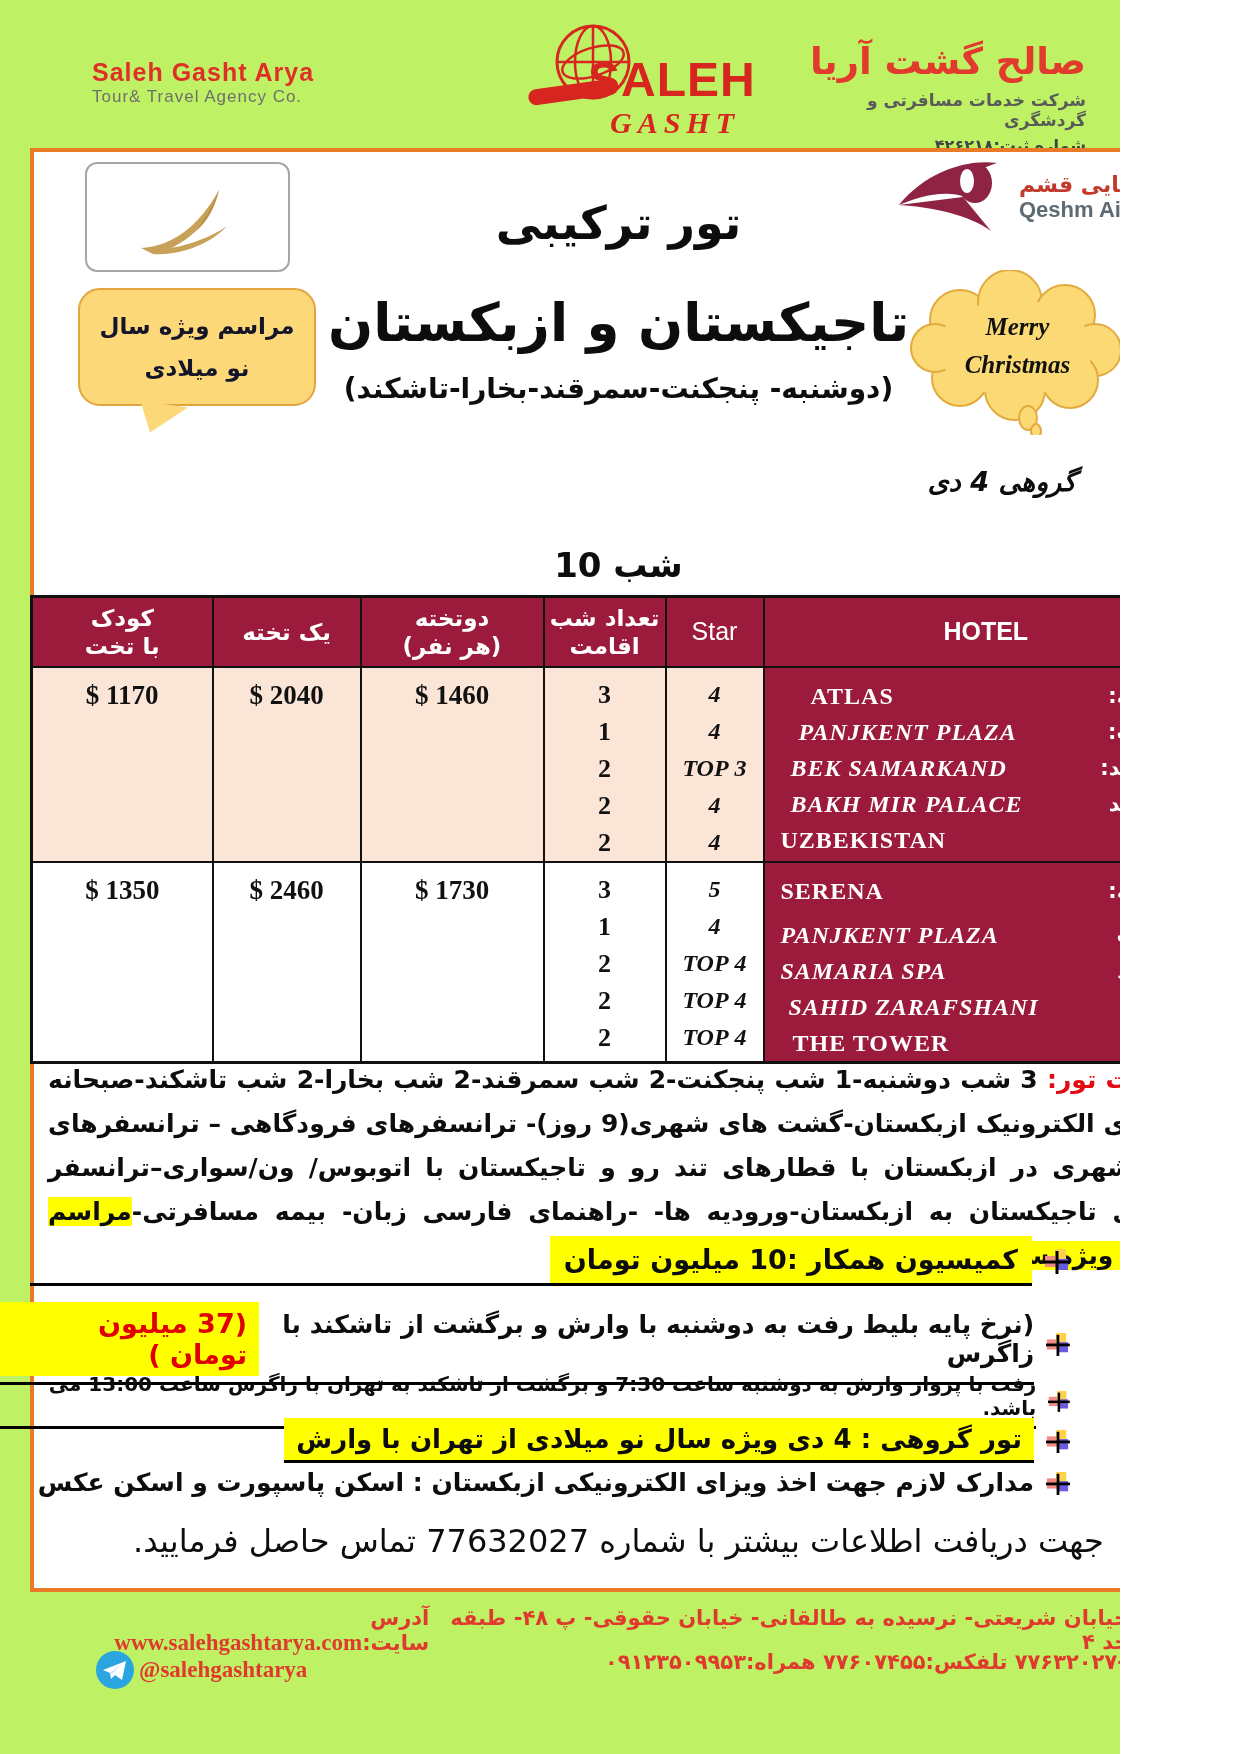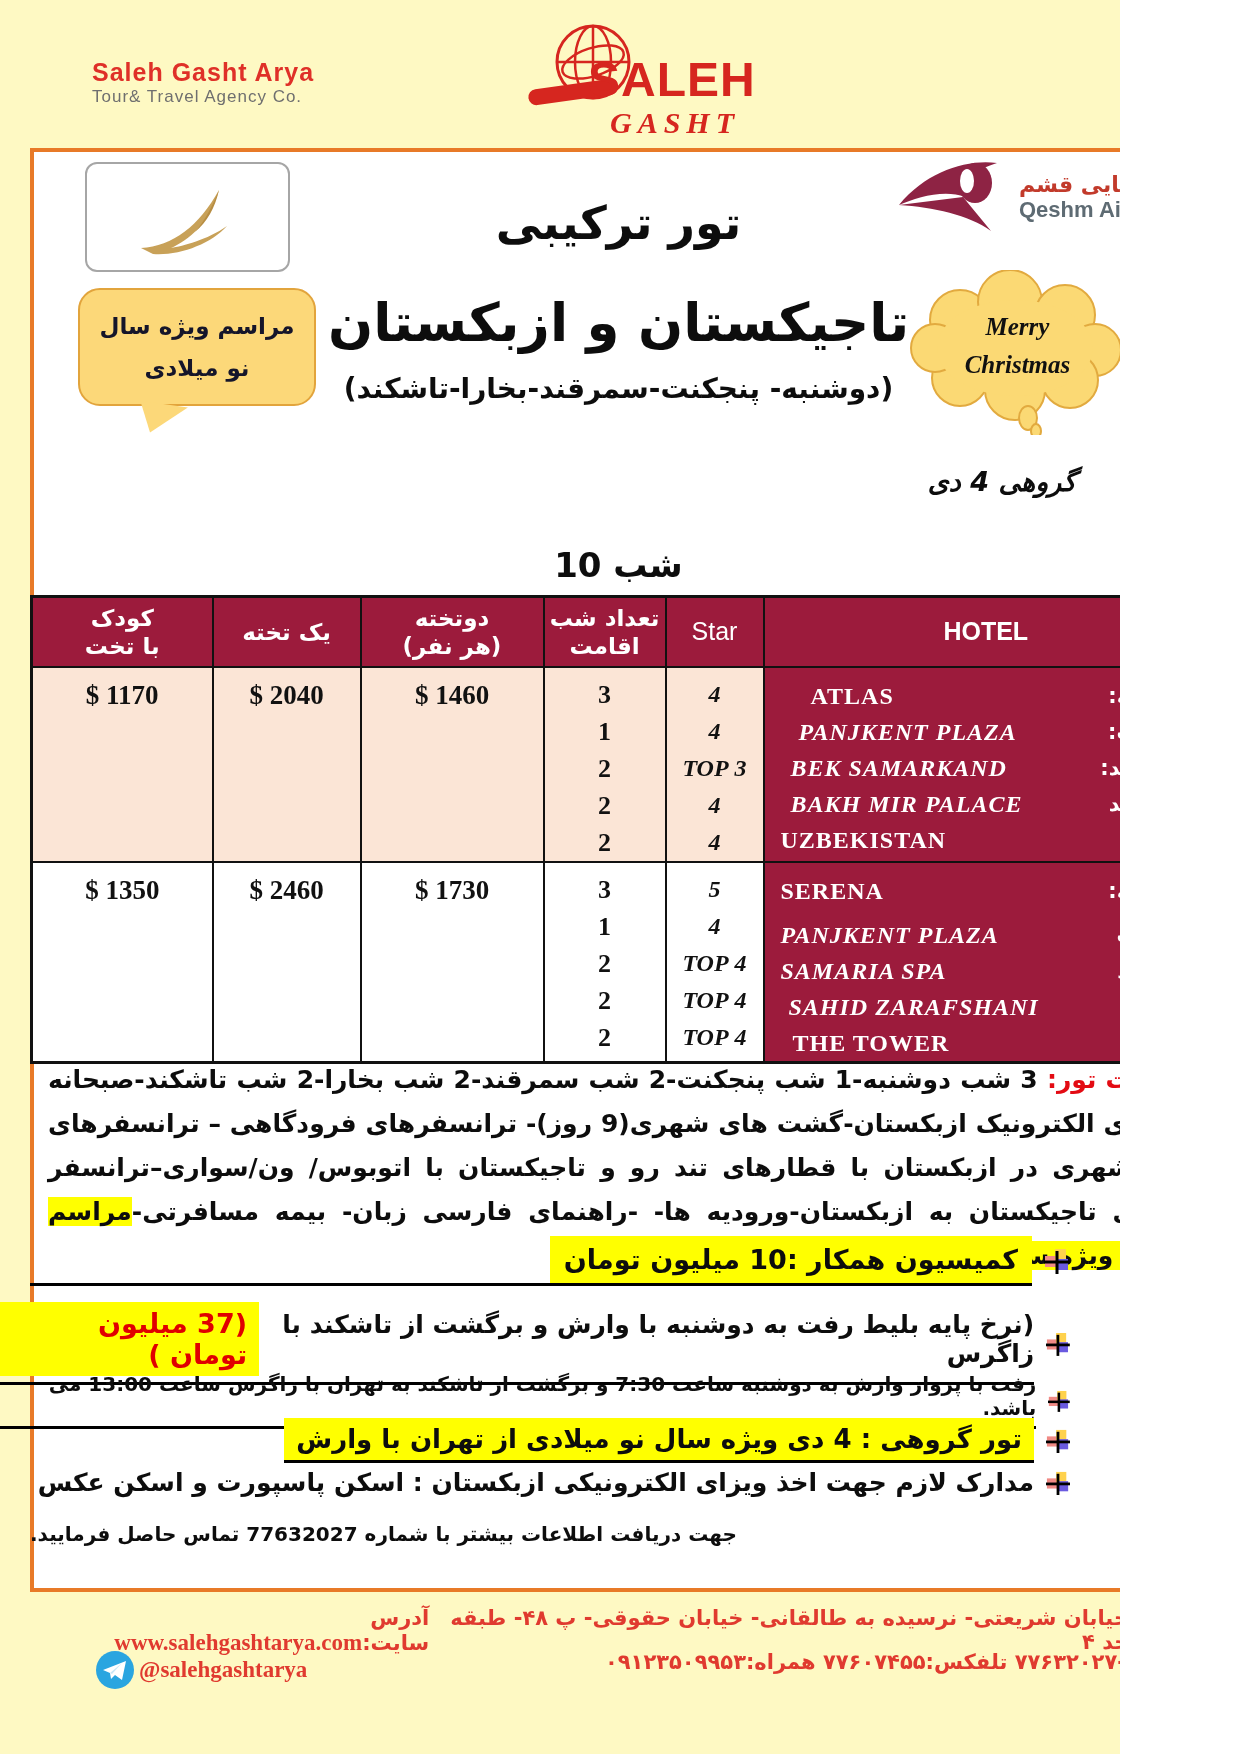--- a/index.html
+++ b/index.html
@@ -1,18 +1,18 @@
 <!DOCTYPE html>
 <html lang="fa"><head>
 <meta charset="utf-8">
 <style>
   * { margin:0; padding:0; box-sizing:border-box; }
   html,body { background:#ffffff; }
   body { font-family:"DejaVu Sans", sans-serif; width:1240px; }
-  .page { position:relative; width:1120px; height:1754px; background:#fef9c3; overflow:hidden; }
+  .page { position:relative; width:1120px; height:1754px; background:#bef264; overflow:hidden; }
 
   
   .hdr-left { position:absolute; left:92px; top:58px; width:300px; }
   .hdr-left .l1 { color:#df3028; font-weight:900; font-size:25px; letter-spacing:1px; font-family:"Liberation Sans",sans-serif; }
   .hdr-left .l2 { color:#6f6f6f; font-size:17px; letter-spacing:1px; font-family:"Liberation Sans",sans-serif; }
 
   .hdr-center { position:absolute; left:470px; top:22px; width:310px; height:120px; }
   .globe { position:absolute; left:78px; top:2px; }
   .saleh-word { position:absolute; left:118px; top:30px; color:#d6261f; font-weight:900; font-size:48px; letter-spacing:1px; font-family:"Liberation Sans",sans-serif; }
   .gasht-word { position:absolute; left:140px; top:84px; color:#d6261f; font-style:italic; font-weight:700; font-size:30px; letter-spacing:6px; font-family:"Liberation Serif",serif; }
@@ -86,21 +86,21 @@
   .note2 { right:50px; top:1302px; }
   .note2 .txt { font-size:25px; }
   .note2 .hl { background:#ffff00; color:#e00000; font-size:27px; font-weight:900; padding:6px 12px; }
   .note3 { right:50px; top:1372px; }
   .note3 .txt { font-size:20px;text-align:right; }
   .note4 { right:50px; top:1418px; }
   .note4 .hl { background:#ffff00; font-size:26px; font-weight:900; padding:6px 12px; color:#0d0d0d; }
   .note5 { right:50px; top:1468px; }
   .note5 .txt { font-size:25px; }
 
-  .contact-line { position:absolute; left:30px; top:1522px; width:1177px; text-align:left; direction:rtl; font-size:20px; font-weight:700; color:#0d0d0d; }
+  .contact-line { position:absolute; left:30px; top:1522px; width:1177px; text-align:center; direction:rtl; font-size:32px; font-weight:400; color:#0d0d0d; }
 
   
   .footer-row { position:absolute; left:0; width:1240px; display:flex; justify-content:space-between; direction:rtl; padding:0 35px 0 95px; color:#e03a2f; }
   .footer-row1 { top:1606px; }
   .footer-row2 { top:1650px; }
   .addr { font-size:21px; font-weight:700; direction:rtl; }
   .site { font-size:21px; font-weight:700; direction:rtl; }
   .site .url { font-family:"Liberation Serif",serif; font-weight:900; font-size:23px; direction:ltr; unicode-bidi:embed; }
   .phones { font-size:21px; font-weight:700; direction:rtl; }
   .tg { display:flex; align-items:center; gap:4px; direction:ltr; }
@@ -122,20 +122,25 @@
       <ellipse cx="45" cy="38" rx="18" ry="36" fill="none" stroke="#d6261f" stroke-width="2.5"></ellipse>
       <ellipse cx="45" cy="38" rx="32" ry="14" fill="none" stroke="#d6261f" stroke-width="2.5" transform="rotate(-18 45 38)"></ellipse>
       <line x1="9" y1="38" x2="81" y2="38" stroke="#d6261f" stroke-width="2.5"></line>
       <line x1="45" y1="2" x2="45" y2="74" stroke="#d6261f" stroke-width="2.5"></line>
     </svg>
     <div class="saleh-swoosh"></div>
     <div class="saleh-word">SALEH</div>
     <div class="gasht-word">GASHT</div>
   </div>
 
+  <div class="hdr-right">
+    <div class="r1">صالح گشت آریا</div>
+    <div class="r2">شرکت خدمات مسافرتی و گردشگری</div>
+    <div class="r3">شماره ثبت:۴۲۶۲۱۸</div>
+  </div>
 
   <div class="main-box"></div>
 
   <div class="bird-box">
     <svg width="130" height="86" viewBox="0 0 130 86">
       <path d="M18 74 C50 72 76 52 96 16 C86 50 66 66 48 74 C60 72 84 66 104 52 C88 70 56 82 30 80 Z" fill="#c8a158"></path>
       <path d="M96 16 C92 34 84 48 72 58 C84 44 90 30 96 16 Z" fill="#b78d42"></path>
     </svg>
   </div>
 

